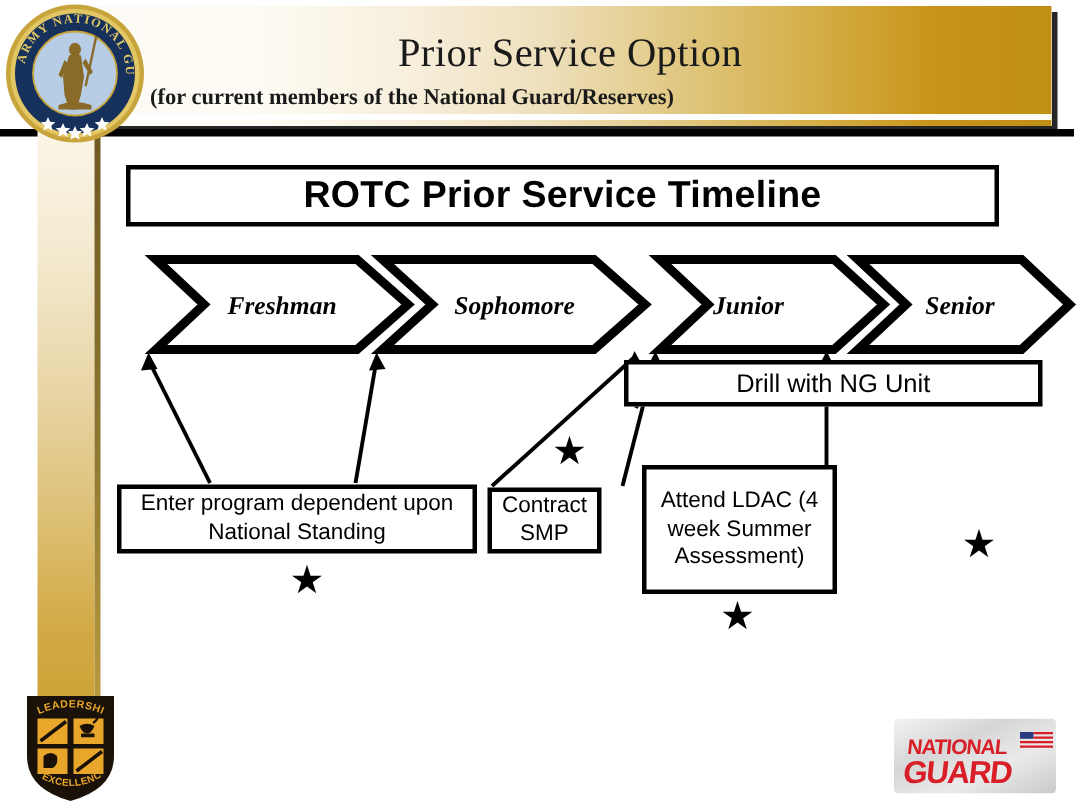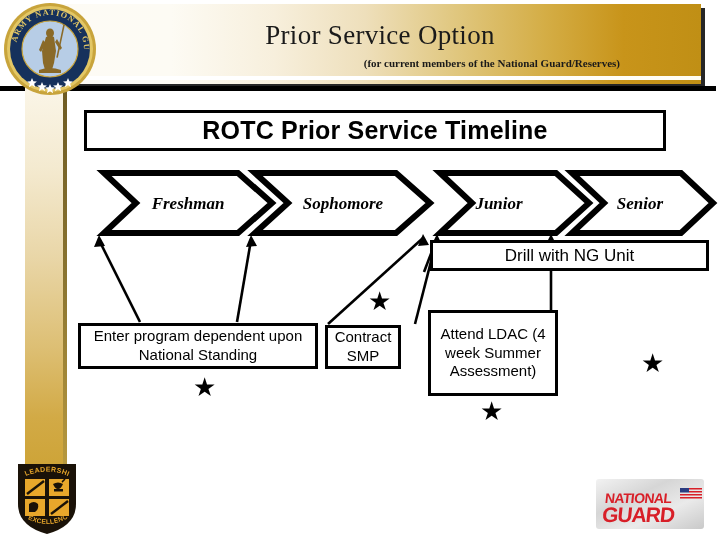--- a/index.html
+++ b/index.html
@@ -48,24 +48,24 @@
     font-family: "Liberation Serif", serif;
     font-size: 27px;
     color: #1a1a1a;
     letter-spacing: 0.3px;
     white-space: nowrap;
   }
   .header-sub {
     position: absolute;
     left: 100px; top: 57px;
     width: 520px;
-    text-align: right;
+    text-align: left;
     font-family: "Liberation Serif", serif;
     font-weight: bold;
-    font-size: 11px;
+    font-size: 15px;
     color: #1a1a1a;
     white-space: nowrap;
   }
 
   
   .left-bar {
     position: absolute;
     left: 25px; top: 82px;
     width: 38px; height: 390px;
     background: linear-gradient(to bottom,
@@ -130,21 +130,21 @@
     display: flex;
     align-items: center;
     justify-content: center;
     text-align: center;
     font-family: "Liberation Sans", sans-serif;
     font-size: 15px;
     color: #000000;
     line-height: 1.25;
     padding: 2px 4px;
   }
-  .tbox.drill { left: 430px; top: 240px; width: 279px; height: 31px; font-size: 17px; }
+  .tbox.drill { left: 416px; top: 240px; width: 279px; height: 31px; font-size: 17px; }
   .tbox.enter { left: 78px; top: 323px; width: 240px; height: 46px; }
   .tbox.contract { left: 325px; top: 325px; width: 76px; height: 44px; text-align: center; }
   .tbox.ldac { left: 428px; top: 310px; width: 130px; height: 86px; }
   .tbox.commission { left: 575px; top: 285px; width: 128px; height: 65px; }
 
   
   .star {
     position: absolute;
     color: #000000;
     font-size: 26px;

